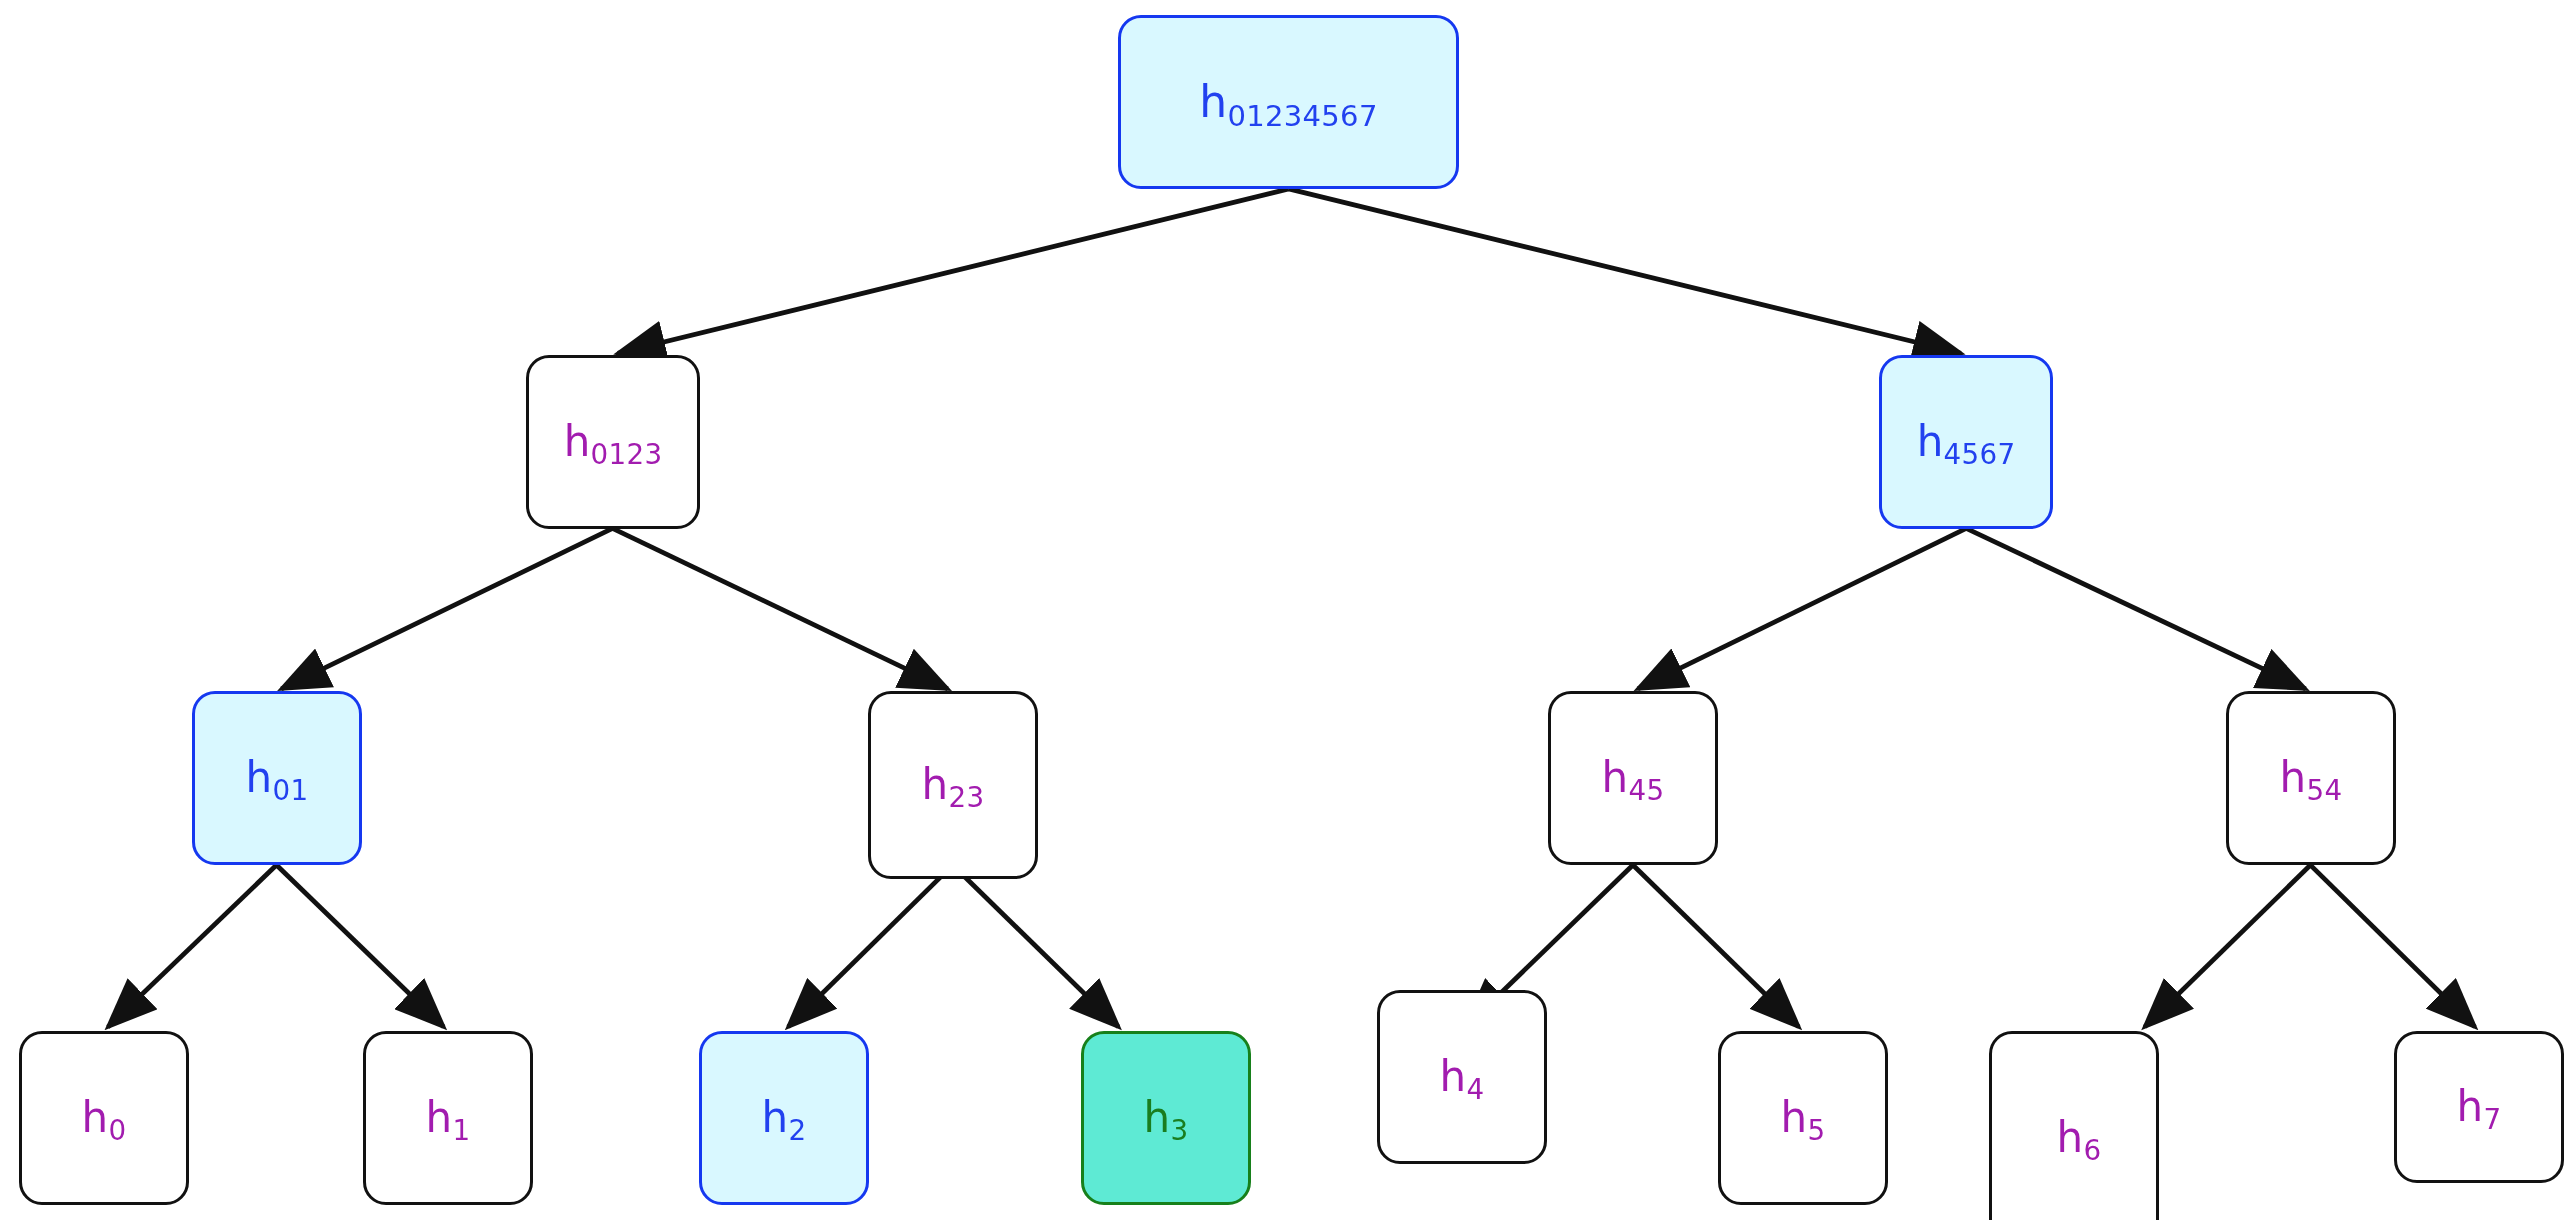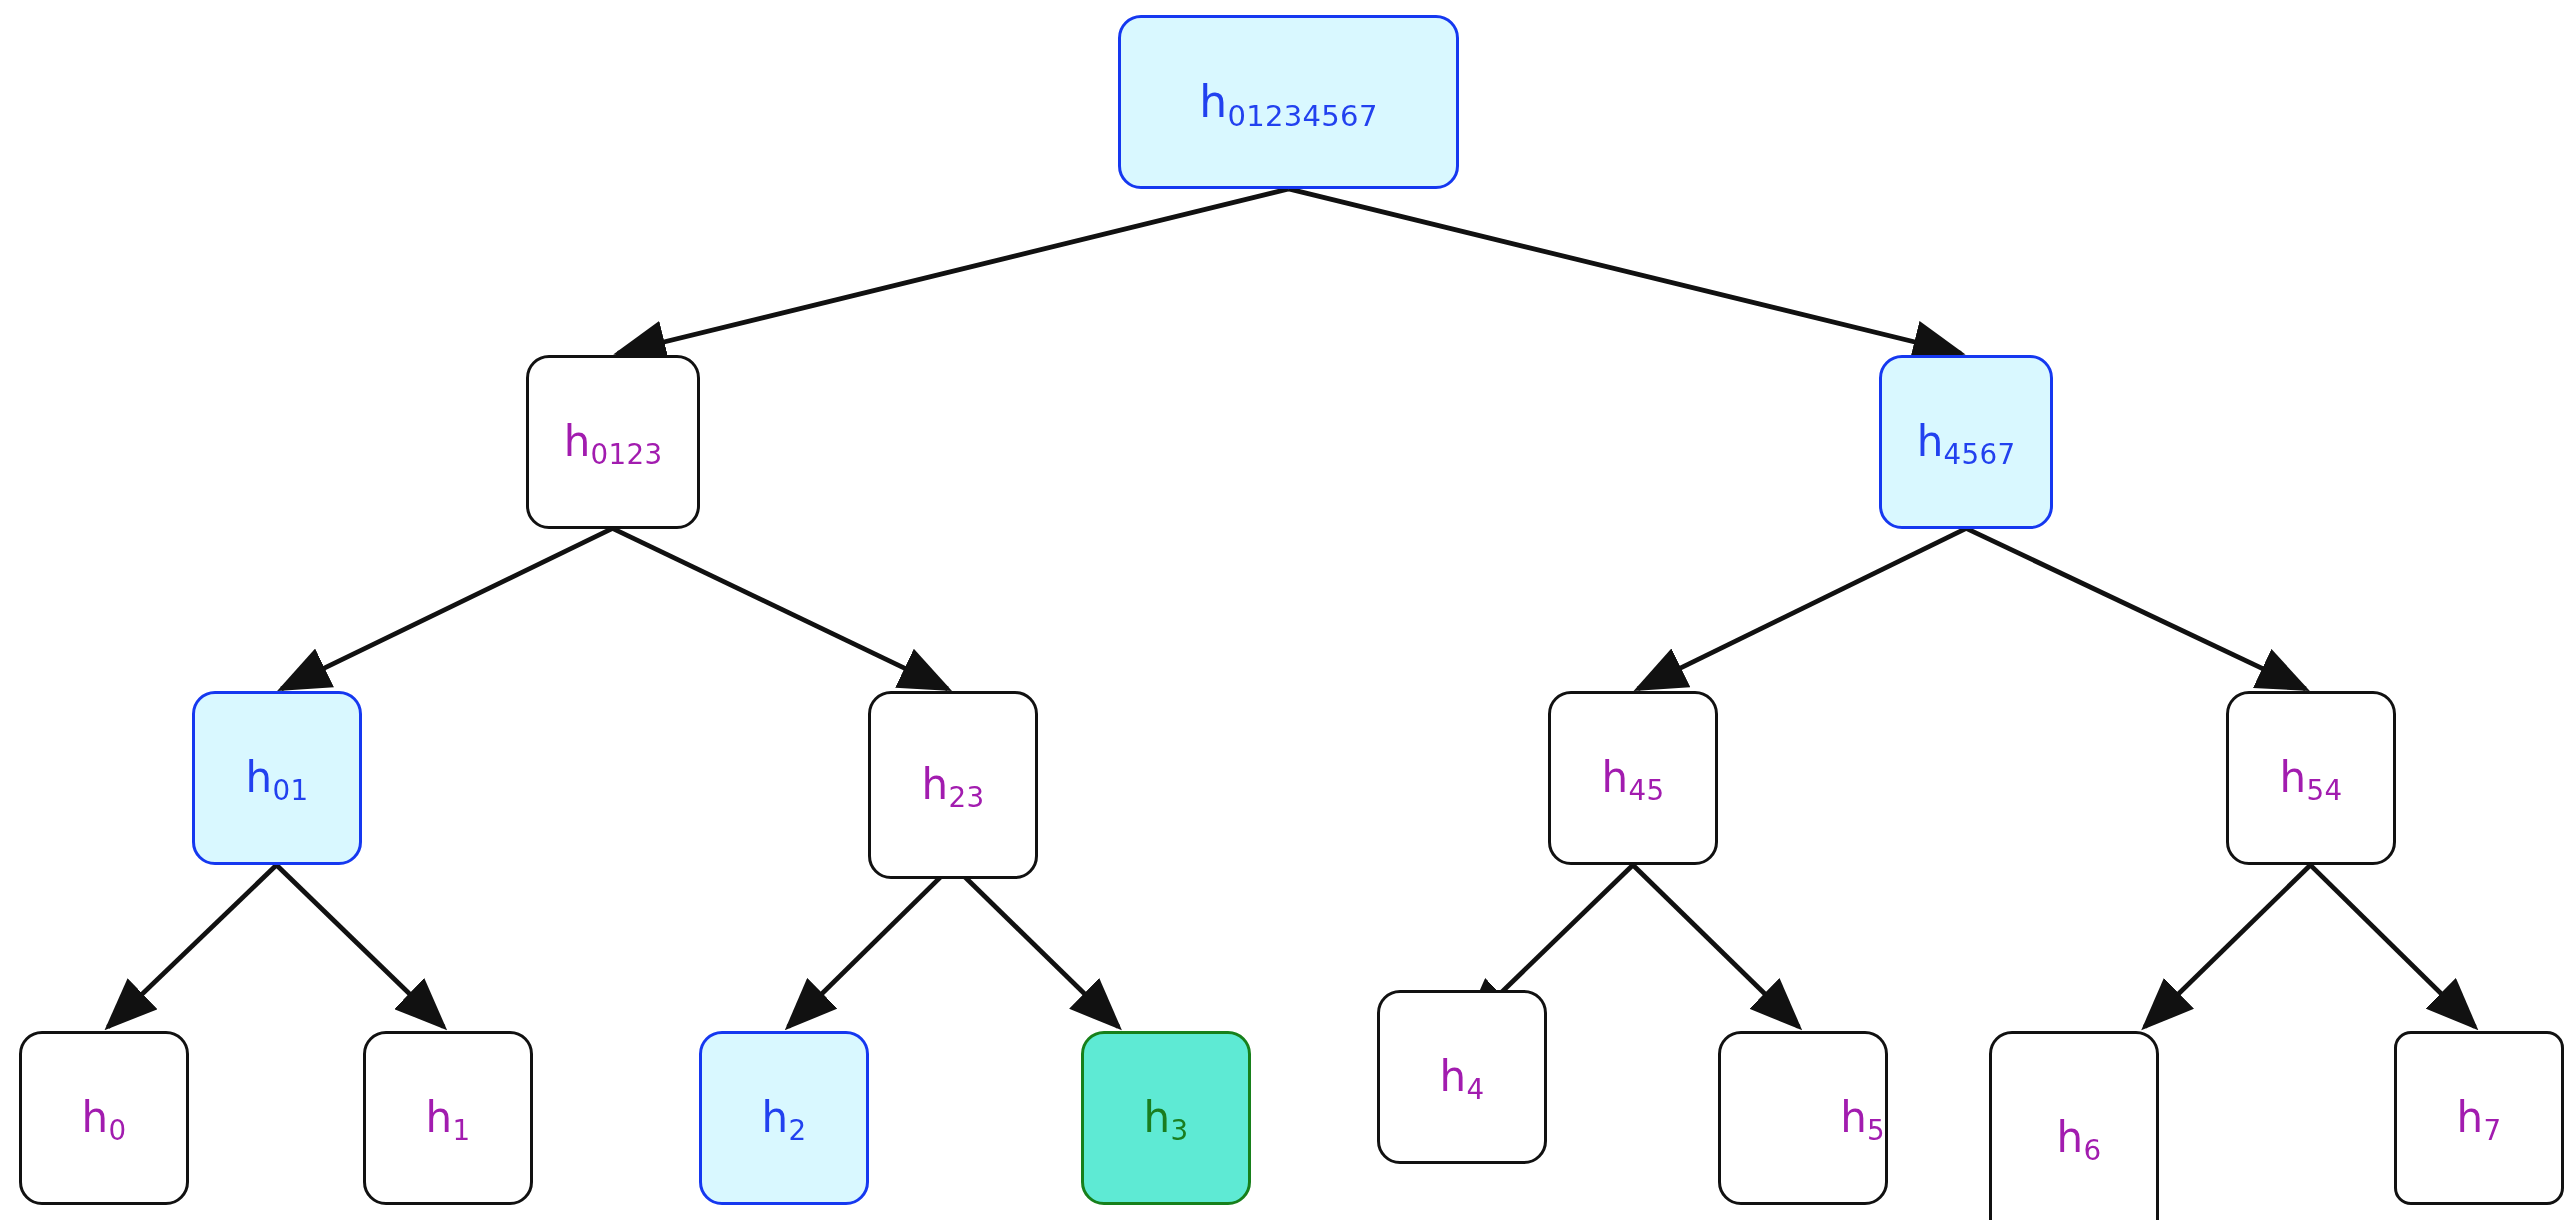--- a/index.html
+++ b/index.html
@@ -125,24 +125,24 @@
       </div>
       <div class="node blue" style="left: 699px; top: 1031px; width: 170px; height: 174px;">
         <span class="node-label"><span>h</span><sub>2</sub></span>
       </div>
       <div class="node green" style="left: 1038px; top: 1031px; width: 170px; height: 174px;">
         <span class="node-label"><span>h</span><sub>3</sub></span>
       </div>
       <div class="node plain" style="left: 1377px; top: 990px; width: 170px; height: 174px;">
         <span class="node-label"><span>h</span><sub>4</sub></span>
       </div>
-      <div class="node plain" style="left: 1718px; top: 1031px; width: 170px; height: 174px; justify-content: flex-end;">
+      <div class="node plain" style="left: 1718px; top: 1031px; width: 170px; height: 174px;">
         <span class="node-label"><span>h</span><sub>5</sub></span>
       </div>
       <div class="node plain" style="left: 1989px; top: 1031px; width: 170px; height: 214px; padding-left: 10px;">
         <span class="node-label"><span>h</span><sub>6</sub></span>
       </div>
-      <div class="node plain" style="left: 2394px; top: 1031px; width: 170px; height: 174px; border-radius: 17px;">
+      <div class="node plain" style="left: 2394px; top: 1031px; width: 170px; height: 152px;">
         <span class="node-label"><span>h</span><sub>7</sub></span>
       </div>
     </div>
 </div>
 
 
 </body></html>

